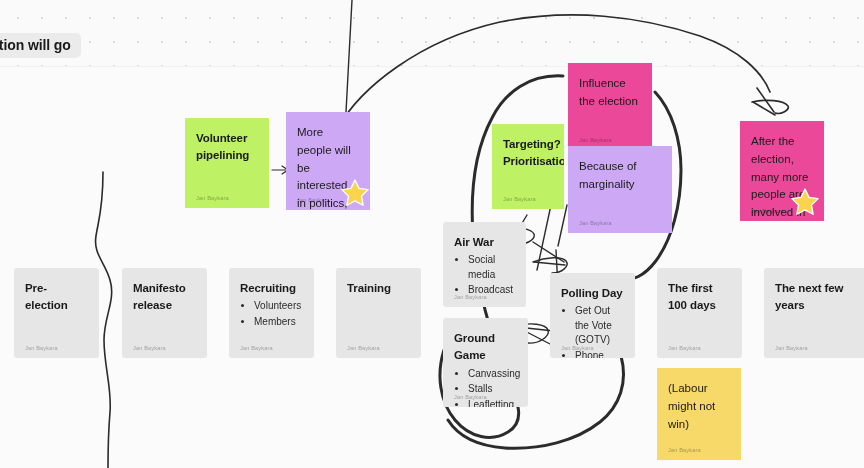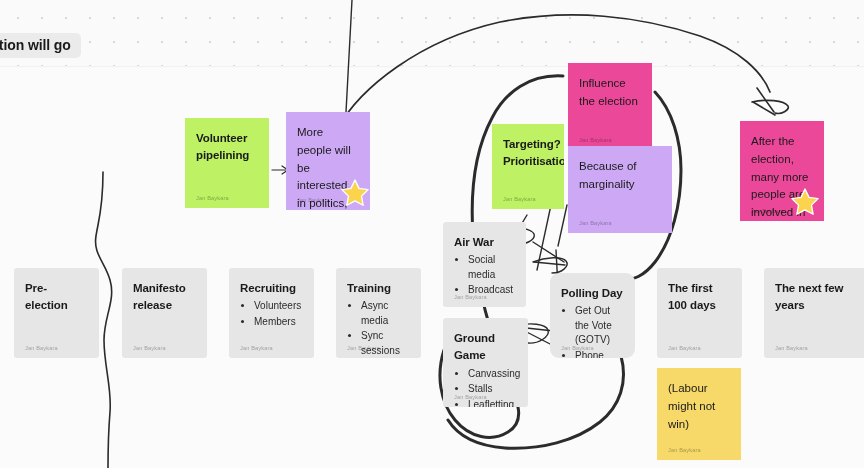--- a/index.html
+++ b/index.html
@@ -211,21 +211,21 @@
     <p class="title">Ground Game</p>
     <ul>
       <li>Canvassing</li>
       <li>Stalls</li>
       <li>Leafletting</li>
 
     </ul>
     <span class="author">Jan Baykara</span>
   </div>
 
-  <div class="card c-grey" style="left:550px;top:273px;width:85px;height:85px;border-radius:9px;">
+  <div class="card c-grey" style="left:550px;top:273px;width:85px;height:85px;">
     <p class="title">Polling Day</p>
     <ul>
       <li>Get Out the Vote (GOTV)</li>
       <li>Phone banking</li>
 
     </ul>
     <span class="author">Jan Baykara</span>
   </div>
 
   <div class="card c-grey" style="left:14px;top:268px;width:85px;height:90px;">
@@ -242,24 +242,20 @@
     <p class="title">Recruiting</p>
     <ul>
       <li>Volunteers</li>
       <li>Members</li>
     </ul>
     <span class="author">Jan Baykara</span>
   </div>
 
   <div class="card c-grey" style="left:336px;top:268px;width:85px;height:90px;">
     <p class="title">Training</p>
-    <ul>
-      <li>Async media</li>
-      <li>Sync sessions</li>
-    </ul>
     <span class="author">Jan Baykara</span>
   </div>
 
   <div class="card c-grey" style="left:657px;top:268px;width:85px;height:90px;">
     <p class="title">The first 100 days</p>
     <span class="author">Jan Baykara</span>
   </div>
 
   <div class="card c-grey" style="left:764px;top:268px;width:109px;height:90px;">
     <p class="title">The next few years</p>

